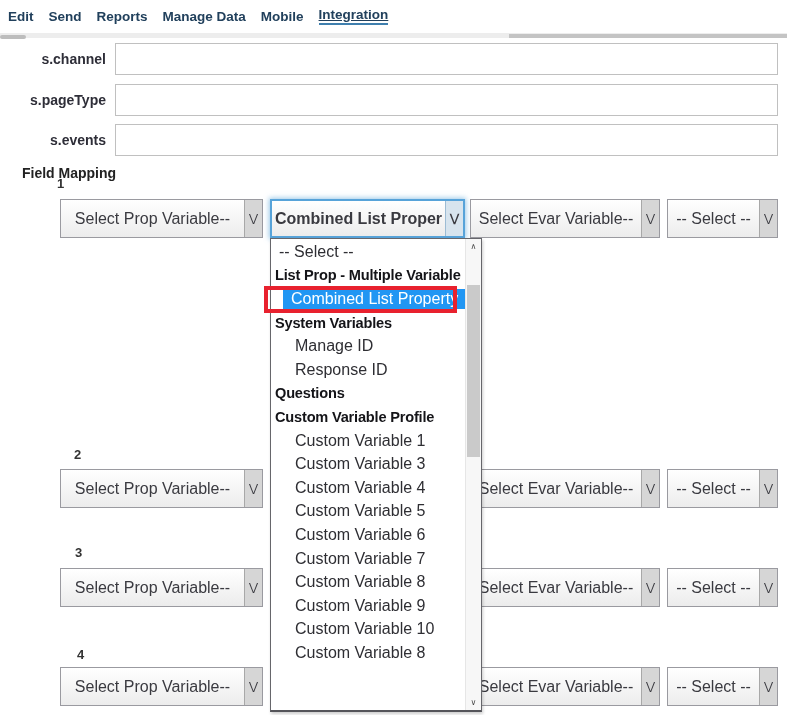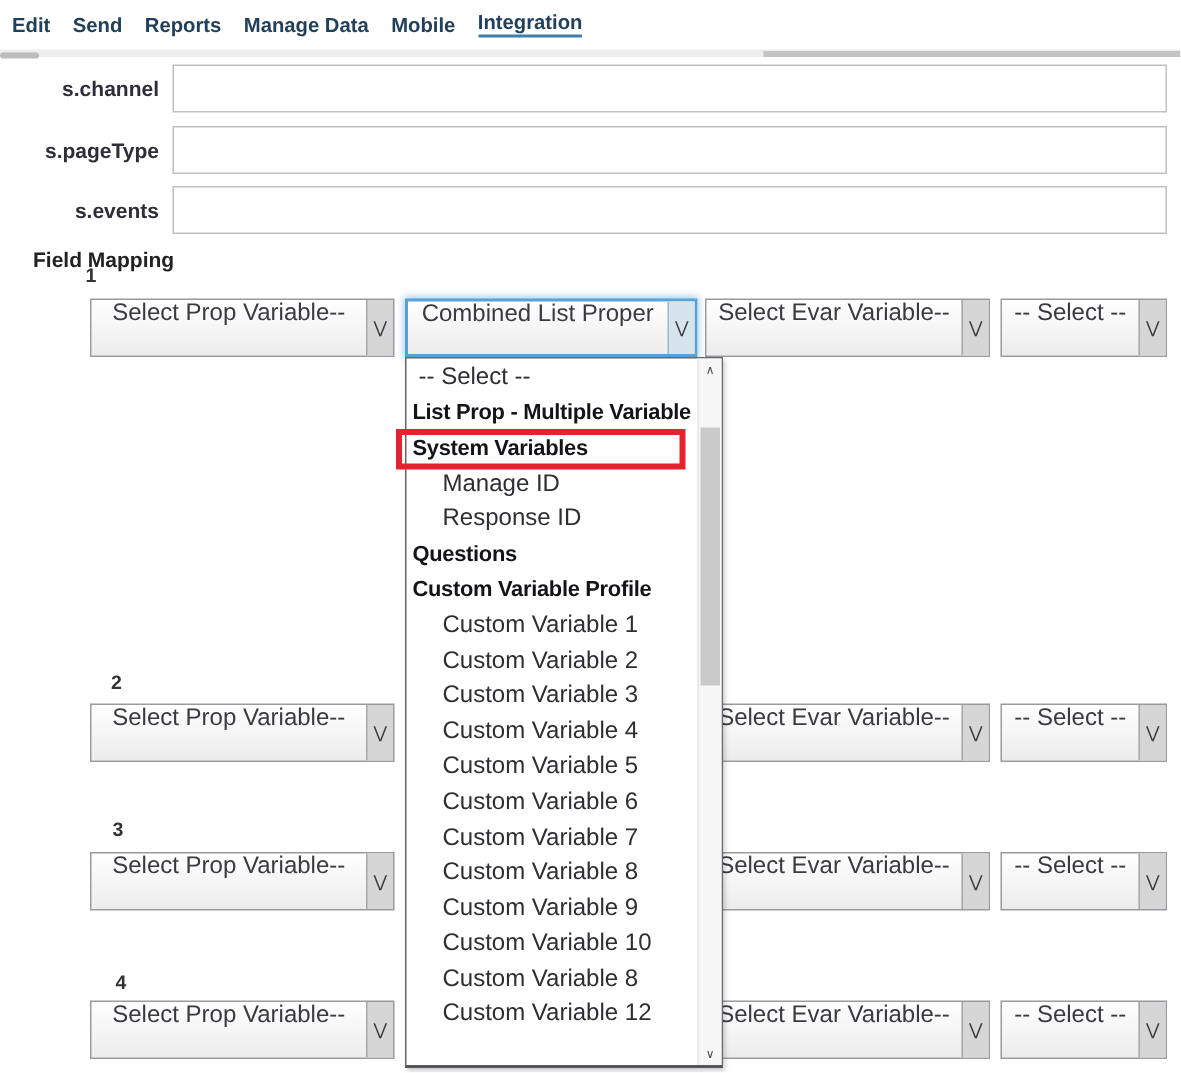--- a/index.html
+++ b/index.html
@@ -4,38 +4,38 @@
 <style>
   * { margin:0; padding:0; box-sizing:border-box; }
   html,body { background:#fff; }
   .page {
     position:relative; width:787px; height:715px; overflow:hidden;
     font-family:"Liberation Sans", sans-serif; background:#fff;
   }
   
   .nav { position:absolute; top:0; left:0; height:32px; display:flex; align-items:center; gap:15px; padding-left:8px; }
   .nav a { font-size:13.5px; font-weight:bold; color:#21405c; text-decoration:none; cursor:pointer; white-space:nowrap; }
-  .nav a.active { border-bottom:2px solid #3f7fae; padding-bottom:1px; }
+  .nav a.active { border-bottom:2px solid #3f7fae; padding-bottom:1px;text-decoration:underline; }
   
   .scroll-track { position:absolute; top:33px; left:0; width:787px; height:5px; background:#ededed; }
   .scroll-nub-left { position:absolute; top:35px; left:0; width:26px; height:4px; background:#bdbdbd; border-radius:2px; }
   .scroll-thumb-right { position:absolute; top:34px; left:509px; width:278px; height:4px; background:#c4c4c4; }
   
   .flabel { position:absolute; left:0; width:106px; text-align:right; font-size:14px; font-weight:bold; color:#2e2e38; }
   .finput { position:absolute; left:115px; width:663px; height:32px; border:1px solid #c0c0c0; background:#fff;
             font-family:"Liberation Sans",sans-serif; font-size:15px; color:#333; padding:0 8px; outline:none; }
   .fm-title { position:absolute; left:2px; top:165px; font-size:14px; font-weight:bold; color:#222;padding-left:20px; }
   .rownum { position:absolute; font-size:13px; font-weight:bold; color:#333; }
   
   .sel { position:absolute; height:39px; background:linear-gradient(#ffffff,#ececec); border:1px solid #9a9aa0;
-         display:flex; font-size:16px; color:#3a3a40; cursor:pointer; z-index:1; }
+         display:flex; align-items:center; font-size:16px; color:#3a3a40; cursor:pointer; z-index:1; }
   .sel .txt { flex:1; text-align:center; white-space:nowrap; overflow:hidden; }
   .sel .arrow { width:18px; align-self:stretch; background:#d6d6d6; border-left:1px solid #a8a8a8;
                 display:flex; align-items:center; justify-content:center; font-size:11px; color:#3a3a40; }
-  .sel.focused { border:2px solid #57a3d9; box-shadow:0 0 5px 1px rgba(87,163,217,.6); }
+  .sel.focused { border:2px solid #57a3d9; box-shadow:0 0 5px 1px rgba(87,163,217,.6);font-weight:bold; }
   .sel.focused .arrow { background:#d7e4ee; border-left:1px solid #9dbcd4; }
   
   .panel { position:absolute; left:270px; top:238px; width:212px; height:474px; background:#fff;
            border:1px solid #66666b; border-bottom:2px solid #55555a; z-index:5; box-shadow:1px 2px 3px rgba(0,0,0,.2); }
   .items { position:absolute; left:0; top:1px; width:196px; }
   .dd { height:23.6px; display:flex; align-items:center; font-size:16px; color:#2e2e33;
         padding-left:24px; white-space:nowrap; cursor:pointer; }
   .dd.first { padding-left:8px; }
   .dd.group { padding-left:4px; font-weight:bold; color:#141418; font-size:14.6px; letter-spacing:-0.2px; cursor:default; }
   .dd.sel-item { padding-left:0; }
@@ -135,37 +135,38 @@
   </div>
   <div class="sel" style="left:667px;top:667px;width:111px;">
     <span class="txt">-- Select --</span>
     <span class="arrow">⋁</span>
   </div>
 
   <div class="panel">
     <div class="items">
       <div class="dd first">-- Select --</div>
       <div class="dd group">List Prop - Multiple Variable</div>
+      <div class="dd sel-item">
+          <span class="hl">Combined List Property</span>
+        </div>
       <div class="dd group">System Variables</div>
       <div class="dd">Manage ID</div>
       <div class="dd">Response ID</div>
       <div class="dd group">Questions</div>
       <div class="dd group">Custom Variable Profile</div>
       <div class="dd">Custom Variable 1</div>
-      <div class="dd">Custom Variable 2</div>
       <div class="dd">Custom Variable 3</div>
       <div class="dd">Custom Variable 4</div>
       <div class="dd">Custom Variable 5</div>
       <div class="dd">Custom Variable 6</div>
       <div class="dd">Custom Variable 7</div>
       <div class="dd">Custom Variable 8</div>
       <div class="dd">Custom Variable 9</div>
       <div class="dd">Custom Variable 10</div>
       <div class="dd">Custom Variable 8</div>
-      <div class="dd">Custom Variable 12</div>
     </div>
     <div class="sb">
       <div class="up">∧</div>
       <div class="thumb"></div>
       <div class="dn">∨</div>
     </div>
   </div>
 
   <div class="annot"></div>
 

